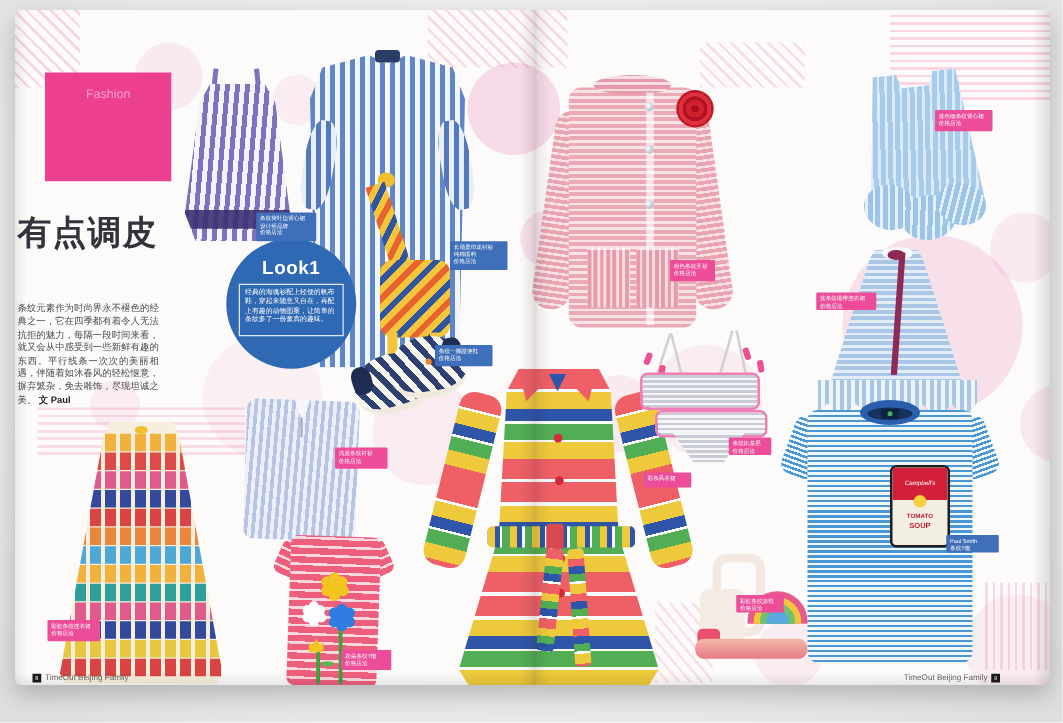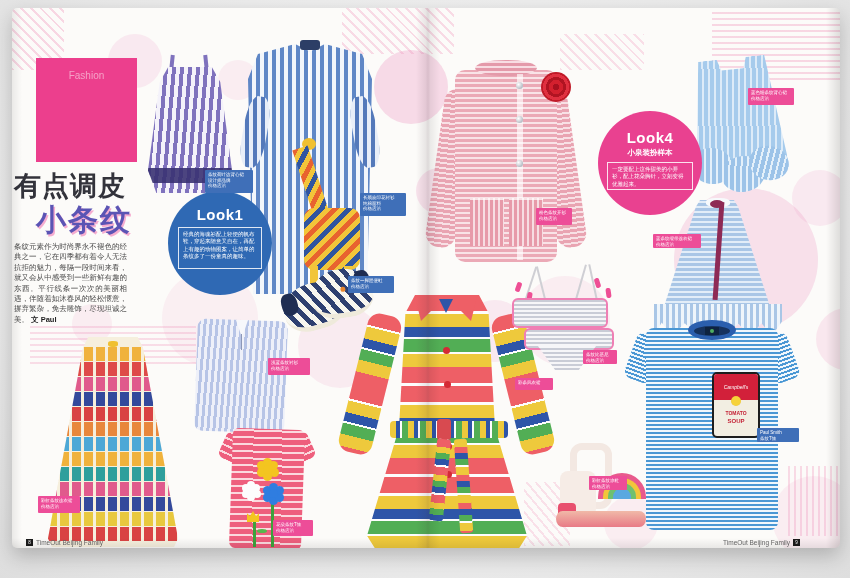--- a/index.html
+++ b/index.html
@@ -17,21 +17,21 @@
   .look .ls{font-size:7.5px;line-height:10px;font-weight:bold;margin-top:2px;padding:0 10px}
   .look .lc{font-size:5.5px;line-height:7.4px;border:1px solid rgba(255,255,255,.85);
             padding:3px 4px;margin-top:4px;text-align:left;overflow:hidden}
   .look.pink{background:#e94190}
   .look.blue{background:#2f69b4}
   .tag{position:absolute;color:#fff;font-size:4.5px;line-height:5.6px;padding:2px 3px;
        overflow:hidden;border-radius:1px;z-index:30}
   .tag.pink{background:#ed4d98}
   .tag.blue{background:#3f6fb8}
   .tag i{display:block;font-style:normal;white-space:nowrap}
-  #hdr-box{left:24px;top:50px;width:101px;height:104px;background:#ec3f8d;z-index:20}
+  #hdr-box{left:24px;top:50px;width:101px;height:87px;background:#ec3f8d;z-index:20}
   #kicker{left:0;top:12px;width:100%;text-align:center;font-size:10px;color:rgba(255,255,255,.5)}
   #section{left:0;top:34px;width:100%;text-align:center;font-size:33px;font-weight:bold;color:#fff;letter-spacing:2px}
   #title1{left:2px;top:160px;font-size:27px;font-weight:bold;color:#33333b;letter-spacing:1px;z-index:20}
   #title2{left:24px;top:192px;font-size:30px;font-weight:bold;color:#5b54b4;letter-spacing:2px;
           text-shadow:1.5px 1.5px 0 rgba(240,110,175,.55);z-index:20}
   #intro{left:2px;top:234px;width:113px;font-size:7.5px;line-height:10.4px;color:#4b4b4b;
          text-align:justify;z-index:20}
   #intro b{color:#1d1d1d}
   .foot{position:absolute;top:531px;font-size:6.5px;color:#666;display:flex;align-items:center;gap:3px;z-index:40}
   .pageno{display:inline-block;width:7px;height:7px;background:#1a1a1a;color:#fff;font-size:4.5px;
@@ -272,28 +272,23 @@
     <div class="part" style="left:20px;top:34px;width:36px;height:46px;background:#f6ece6;border-radius:8px"></div>
     <div class="part" style="left:58px;top:36px;width:48px;height:26px;border-radius:48px 48px 0 0;background:#e85a8c">
       <div class="part" style="left:5px;top:5px;width:38px;height:21px;border-radius:38px 38px 0 0;background:#f2c53a"></div>
       <div class="part" style="left:10px;top:10px;width:28px;height:16px;border-radius:28px 28px 0 0;background:#6fc06f"></div>
       <div class="part" style="left:15px;top:15px;width:18px;height:11px;border-radius:18px 18px 0 0;background:#5aa8e0"></div>
     </div>
     <div class="part" style="left:18px;top:66px;width:18px;height:22px;background:#e8506e;border-radius:4px"></div>
     <div class="part" style="left:16px;top:74px;width:90px;height:16px;border-radius:8px/60%;background:linear-gradient(#f0b9a8,#e87a86)"></div>
   </div>
 
-  <div class="look blue" style="left:156px;top:183px;width:104px;height:104px;padding-top:15px;z-index:25">
+  <div class="look blue" style="left:169px;top:183px;width:104px;height:104px;padding-top:15px;z-index:25">
     <div class="lt">Look1</div>
     <div class="lc" style="width:74px;height:34px">经典的海魂衫配上轻便的帆布鞋，穿起来随意又自在，再配上有趣的动物图案，让简单的条纹多了一份童真的趣味。</div>
-  </div>
-  <div class="look pink" style="left:586px;top:103px;width:104px;height:104px;padding-top:18px;z-index:25">
-    <div class="lt">Look4</div>
-    <div class="ls">小泉装扮样本</div>
-    <div class="lc" style="width:76px;height:20px">一定要配上这件甜美的小开衫，配上花朵胸针，立刻变得优雅起来。</div>
   </div>
 
   <div class="tag blue" style="left:193px;top:162px;width:42px;height:19px">
     <i>条纹荷叶边背心裙</i>
       <i>设计师品牌</i>
       <i>价格店洽</i>
   </div>
   <div class="tag blue" style="left:348px;top:185px;width:40px;height:19px">
     <i>长颈鹿印花衬衫</i>
       <i>纯棉面料</i>
@@ -340,21 +335,20 @@
   </div>
   <div class="tag pink" style="left:577px;top:468px;width:32px;height:10px">
     <i>彩虹条纹凉鞋</i>
       <i>价格店洽</i>
   </div>
 
   <div class="abs" id="hdr-box">
     <div class="abs" id="kicker">Fashion</div>
   </div>
   <div class="abs" id="title1">有点调皮</div>
-  <div class="abs" id="title2">小条纹</div>
   <div class="abs" id="intro">
     <span>条纹元素作为时尚界永不褪色的经典之一，它在四季都有着令人无法抗拒的魅力，每隔一段时间来看，就又会从中感受到一些新鲜有趣的东西。平行线条一次次的美丽相遇，伴随着如沐春风的轻松惬意，摒弃繁杂，免去雕饰，尽现坦诚之美。</span>
     <b>文 Paul</b>
   </div>
 
   <div class="foot" style="left:14px">
     <span class="pageno">8</span>
     <span>TimeOut Beijing Family</span>
   </div>
   <div class="foot" style="left:588px;width:200px;justify-content:flex-end">

